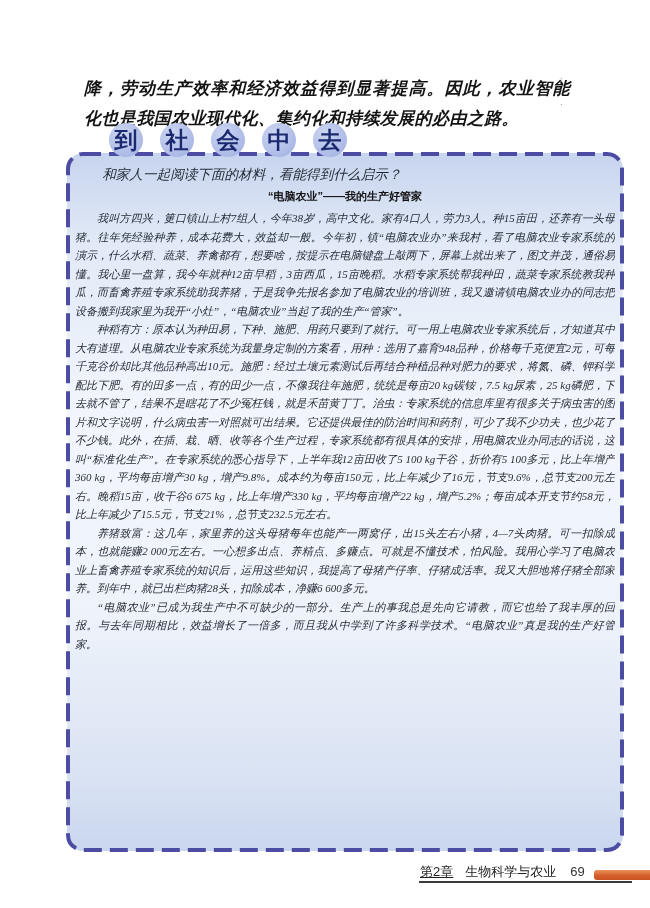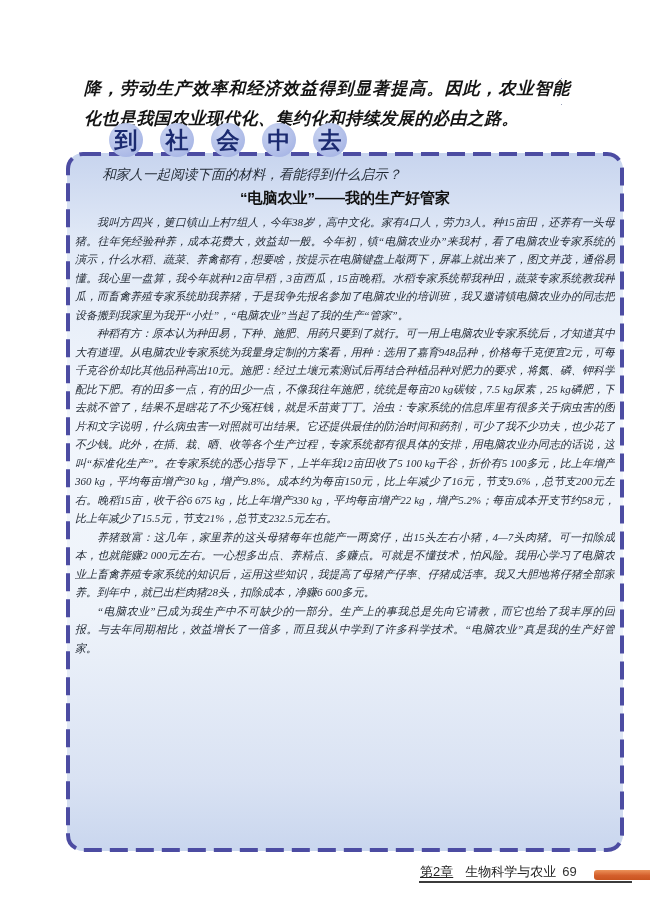--- a/index.html
+++ b/index.html
@@ -23,21 +23,21 @@
   .panel-border{position:absolute;left:-2px;top:-2px;width:562px;height:704px;z-index:2;}
   .content{
     position:absolute;left:9px;right:9px;top:12px;bottom:8px;z-index:1;
     overflow:hidden;color:#1f2732;
   }
   .prompt{
     margin:0;text-indent:2em;font-size:13.6px;line-height:21px;
     font-style:italic;font-family:"Liberation Serif", serif;
   }
   .article-title{
-    margin:4px 0 5px;text-align:center;font-weight:bold;font-size:15px;
+    margin:4px 0 5px;text-align:center;font-weight:bold;font-size:11px;
     color:#111;font-family:"Liberation Sans", sans-serif;
   }
   .body-text p{
     margin:0;text-indent:2em;text-align:justify;
     font-size:11px;line-height:18.5px;font-style:italic;
     font-family:"Liberation Serif", serif;
   }
   
   .header-circles{position:absolute;left:109px;top:123px;display:flex;gap:17px;z-index:3;}
   .char-circle{
@@ -47,21 +47,21 @@
     display:flex;align-items:center;justify-content:center;
     font-family:"Liberation Serif", serif;
   }
   
   .footer-text{
     position:absolute;left:420px;top:863px;width:175px;
     font-size:13px;color:#222;white-space:nowrap;
   }
   .footer-text .chapter{font-weight:normal;text-decoration:underline;}
   .footer-text .book{margin-left:12px;margin-top:20px;}
-  .footer-text .pagenum{margin-left:6px;color:#333;}
+  .footer-text .pagenum{margin-left:14px;color:#333;}
   .footer-line{position:absolute;left:419px;top:881px;width:213px;height:2px;background:#3b3b3b;}
   .page-tab{
     position:absolute;left:594px;top:870px;width:56px;height:10px;z-index:4;
     background:linear-gradient(180deg,#ec9259 0%,#d45f2c 55%,#c9541f 100%);
     border-radius:3px 0 0 3px;
   }
 </style>
 </head>
 <body>
 

